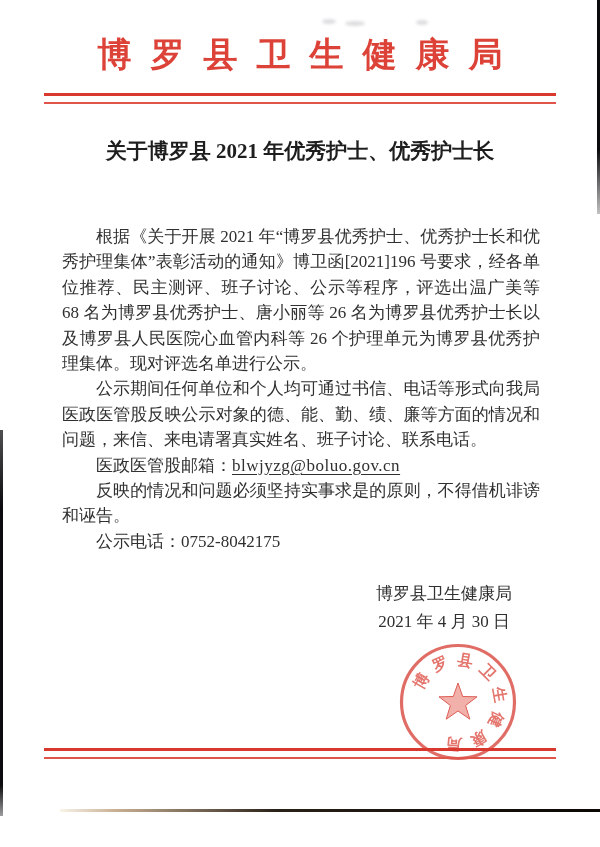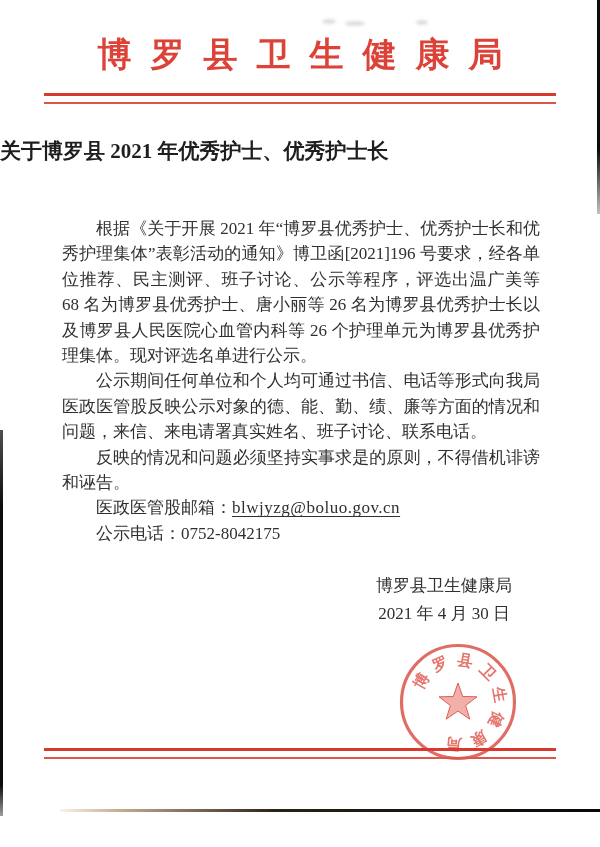--- a/index.html
+++ b/index.html
@@ -27,28 +27,28 @@
     border-top:3px solid #d8382e;
     border-bottom:2px solid #e0554a;
     background:transparent;
   }
   .red-rule.top    { top:93px; }
   .red-rule.bottom { top:748px; }
 
   
   .doc-title {
     position:absolute; top:134px; left:0; right:0;
-    text-align:left;
+    text-align:center;
     font-size:21px; font-weight:bold; color:#1e1e1e;
     line-height:34px;
   }
 
   
   .content {
-    position:absolute; top:216px; left:62px; width:478px;
+    position:absolute; top:224px; left:62px; width:478px;
     font-size:17px; line-height:25.4px;
     color:#303030;
     text-align:justify;
   }
   .content p { margin:0; text-indent:2em; }
   .content p.attachment { margin-top:14px; }
   .email-addr {
     text-decoration:underline;
     text-underline-offset:3px;
     letter-spacing:0.5px;
@@ -102,22 +102,22 @@
 </div>
 <div class="red-rule top"></div>
 
 <div class="doc-title">
   <div>关于博罗县 2021 年优秀护士、优秀护士长</div>
 </div>
 
 <div class="content">
   <p>根据《关于开展 2021 年“博罗县优秀护士、优秀护士长和优秀护理集体”表彰活动的通知》博卫函[2021]196 号要求，经各单位推荐、民主测评、班子讨论、公示等程序，评选出温广美等 68 名为博罗县优秀护士、唐小丽等 26 名为博罗县优秀护士长以及博罗县人民医院心血管内科等 26 个护理单元为博罗县优秀护理集体。现对评选名单进行公示。</p>
   <p>公示期间任何单位和个人均可通过书信、电话等形式向我局医政医管股反映公示对象的德、能、勤、绩、廉等方面的情况和问题，来信、来电请署真实姓名、班子讨论、联系电话。</p>
+  <p><span>医政医管股邮箱：</span><span class="email-addr">blwjyzg@boluo.gov.cn</span></p>
   <p>反映的情况和问题必须坚持实事求是的原则，不得借机诽谤和诬告。</p>
-  <p><span>医政医管股邮箱：</span><span class="email-addr">blwjyzg@boluo.gov.cn</span></p>
   <p>公示电话：0752-8042175</p>
 
   <div class="signature">
     <div class="sig-inner">
       <div class="sig-line">博罗县卫生健康局</div>
       <div class="sig-line">2021 年 4 月 30 日</div>
     </div>
   </div>
 </div>
 

